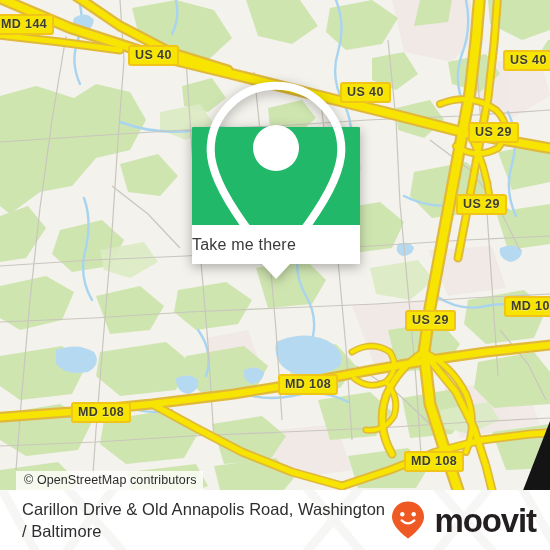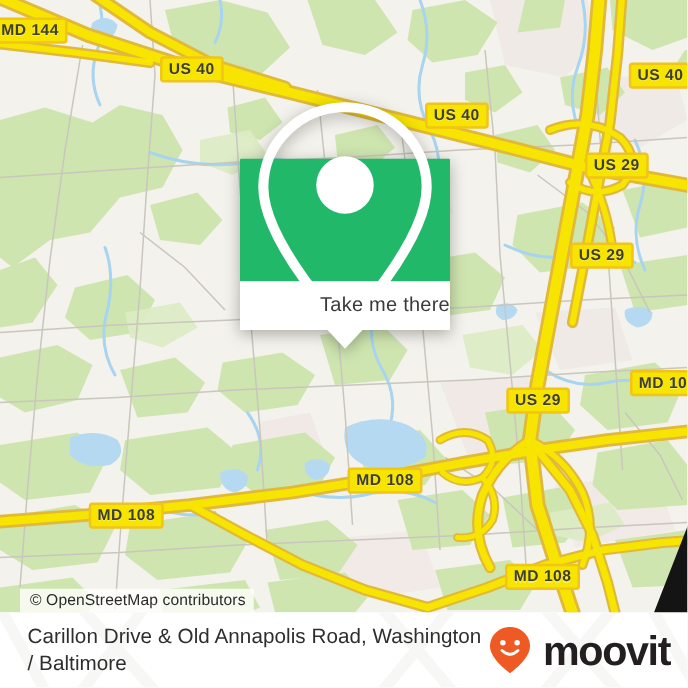--- a/index.html
+++ b/index.html
@@ -54,21 +54,21 @@
   }
   #popup-head{
     background:#22b86a;
     height:98px;
     display:flex;align-items:center;justify-content:center;
     border-radius:1px 1px 0 0;
   }
   #popup-foot{
     background:#ffffff;
     height:39px;
-    display:flex;align-items:center;justify-content:flex-end;
+    display:flex;align-items:center;justify-content:flex-start;
     font-size:16px;color:#3a3a3a;
     letter-spacing:0.2px;
   }
   #popup-tail{
     position:absolute;
     left:50%;top:137px;
     margin-left:-14px;
     width:0;height:0;
     border-left:14px solid transparent;
     border-right:14px solid transparent;

